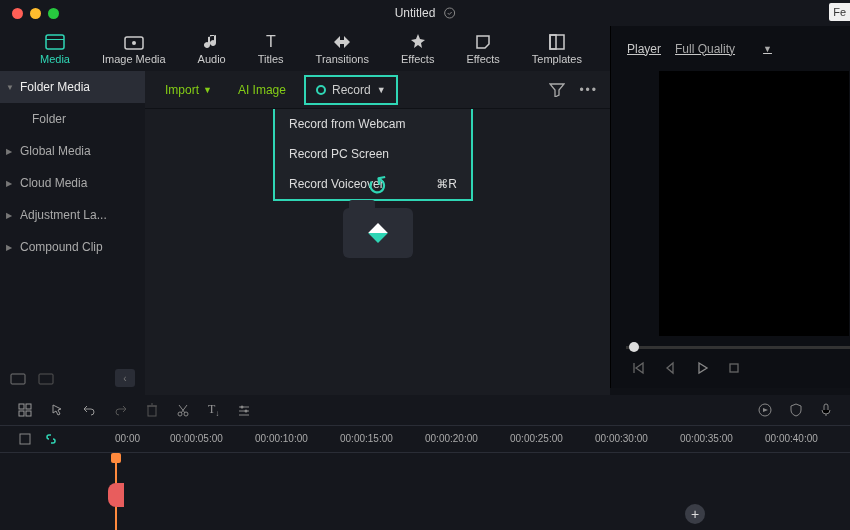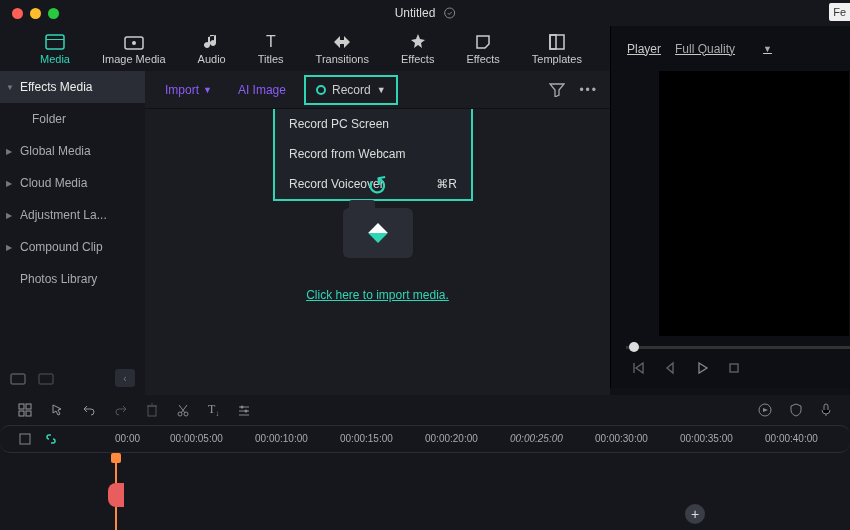--- a/index.html
+++ b/index.html
@@ -25,40 +25,40 @@
 .main { position:absolute; left:0; top:71px; right:240px; bottom:135px; display:flex;}
 .sidebar { width:145px; background:#15171d; display:flex; flex-direction:column;}
 .sb-item { padding:9px 10px 9px 20px; display:flex; align-items:center; gap:6px; font-size:12px; color:#aaa; cursor:pointer; position:relative;}
 .sb-item.hdr{background:#2a2d36; color:#eee; font-weight:500;}
 .sb-item .chev{ position:absolute; left:6px; font-size:8px; color:#777;}
 .sb-sub { padding-left:32px;}
 .sb-foot { margin-top:auto; display:flex; align-items:center; padding:8px 10px; gap:12px; color:#777;}
 .sb-foot .back{ margin-left:auto; background:#2a2d36; width:20px; height:18px; display:flex; align-items:center; justify-content:center; border-radius:3px; font-size:10px;}
 .content { flex:1; background:#1a1c22; position:relative;}
 .toolbar { height:38px; display:flex; align-items:center; gap:10px; padding:0 12px; border-bottom:1px solid #0f1116;}
-.tb-btn { display:flex; align-items:center; gap:4px; padding:4px 8px; font-size:12px; color:#8b5cf6; cursor:pointer;}
+.tb-btn { display:flex; align-items:center; gap:4px; padding:4px 8px; font-size:12px; color:#84cc16; cursor:pointer;}
 .record-wrap { border:2px solid #2fd6b5; display:flex; align-items:center; padding:2px;}
 .record-btn { display:flex; align-items:center; gap:6px; padding:4px 8px; color:#ccc;}
 .rec-dot{ width:10px; height:10px; border:2px solid #2fd6b5; border-radius:50%; display:inline-block;}
 .search { display:flex; align-items:center; gap:6px; padding:4px 8px; color:#777;}
 .search input{ background:transparent; border:none; outline:none; color:#ccc; font-size:12px; width:80px;}
 .tb-right{ margin-left:auto; display:flex; gap:14px; color:#aaa;}
 .dropdown{ position:absolute; left:128px; top:38px; width:200px; background:#1f2228; border:2px solid #2fd6b5; border-top:none;}
 .dd-item{ padding:8px 14px; font-size:12px; color:#ddd; display:flex; justify-content:space-between; cursor:pointer;}
 .dropzone{ position:absolute; left:0; right:0; top:100px; text-align:center;}
 .arrow{ color:#2fd6b5; font-size:26px; display:inline-block; transform:scaleX(-1) rotate(10deg);}
 .folder-ic{ width:70px; height:50px; background:#2a2d36; border-radius:6px; margin:6px auto 30px; position:relative;}
 .folder-ic::before{content:""; position:absolute; top:-8px; left:6px; width:26px; height:10px; background:#2a2d36; border-radius:3px 3px 0 0;}
 .folder-ic .logo{ position:absolute; left:50%; top:50%; transform:translate(-50%,-50%) rotate(45deg); width:14px; height:14px; background:linear-gradient(135deg,#fff 50%,#2fd6b5 50%);}
 .dz-text{ font-size:12px; color:#ccc;}
 .dz-link{ color:#2fd6b5; text-decoration:underline; cursor:pointer;}
 .bottom{ position:absolute; left:0; right:0; bottom:0; height:135px; background:#15171d;}
 .tl-tools{ height:30px; display:flex; align-items:center; gap:18px; padding:0 18px; color:#888;}
 .tl-tools .sp{ flex:1;}
-.ruler{ height:28px; display:flex; align-items:center; position:relative; font-size:10px; color:#aaa; border-top:1px solid #2a2d36; border-bottom:1px solid #2a2d36;border-radius:10px;}
+.ruler{ height:28px; display:flex; align-items:center; position:relative; font-size:10px; color:#aaa; border-top:1px solid #2a2d36; border-bottom:1px solid #2a2d36;}
 .ruler .lbl{ position:absolute; top:7px;}
 .ruler-icons{ position:absolute; left:0; width:70px; display:flex; gap:12px; padding-left:18px; top:6px; color:#888;}
 .playhead{ position:absolute; left:115px; top:0; bottom:0; width:2px; background:#ff8a3d;}
 .playhead::before{content:""; position:absolute; top:0; left:-4px; width:10px; height:10px; background:#ff8a3d; border-radius:2px;}
 .tracks{ position:relative; height:77px;}
 .track-knob{ position:absolute; left:108px; top:30px; width:16px; height:24px; background:#e85d5d; border-radius:8px 0 0 8px;}
 .add-btn{ position:absolute; right:145px; bottom:6px; width:20px; height:20px; background:#3a3d46; color:#ddd; border-radius:50%; display:flex; align-items:center; justify-content:center; font-size:14px;}
 svg{display:block;}
 </style>
 </head>
@@ -147,43 +147,40 @@
         </svg>
       </span>
     <span>Templates</span>
   </div>
 </div>
 
 <div class="main">
   <div class="sidebar">
     <div class="sb-item hdr">
         <span class="chev">▼</span>
-        <span>Effects Media</span>
+        <span>Folder Media</span>
       </div>
     <div class="sb-item sb-sub">
         <span>Folder</span>
       </div>
     <div class="sb-item">
         <span class="chev">▶</span>
         <span>Global Media</span>
       </div>
     <div class="sb-item">
         <span class="chev">▶</span>
         <span>Cloud Media</span>
       </div>
     <div class="sb-item">
         <span class="chev">▶</span>
         <span>Adjustment La...</span>
       </div>
     <div class="sb-item">
         <span class="chev">▶</span>
         <span>Compound Clip</span>
-      </div>
-    <div class="sb-item">
-        <span>Photos Library</span>
       </div>
     <div class="sb-foot">
       <span>
           <svg width="16" height="14">
             <rect x="1" y="3" width="14" height="10" rx="1" fill="none" stroke="#777"></rect>
           </svg>
         </span>
       <span>
           <svg width="16" height="14">
             <rect x="1" y="3" width="14" height="10" rx="1" fill="none" stroke="#555"></rect>
@@ -214,39 +211,38 @@
             <svg width="16" height="14">
               <path d="M1 1h14l-5 6v5l-4 2v-7z" fill="none" stroke="#aaa" stroke-width="1.3"></path>
             </svg>
           </span>
         <span style="letter-spacing:2px;">•••</span>
       </div>
     </div>
 
     <div class="dropdown">
       <div class="dd-item">
+          <span>Record from Webcam</span>
+          <span></span>
+        </div>
+      <div class="dd-item">
           <span>Record PC Screen</span>
-          <span></span>
-        </div>
-      <div class="dd-item">
-          <span>Record from Webcam</span>
           <span></span>
         </div>
       <div class="dd-item">
           <span>Record Voiceover</span>
           <span>⌘R</span>
         </div>
     </div>
 
     <div class="dropzone">
       <div class="arrow">↻</div>
       <div class="folder-ic">
           <div class="logo"></div>
         </div>
-      <div class="dz-link">Click here to import media.</div>
     </div>
   </div>
 </div>
 
 <div class="player-pane">
   <div class="player-head">
     <span>Player</span>
     <span class="q">
         <span>Full Quality</span>
         <span style="font-size:9px;">▼</span>
@@ -357,21 +353,21 @@
           <svg width="14" height="14">
             <path d="M5 7a2 2 0 0 1 0-4h2M9 7a2 2 0 0 1 0 4H7" fill="none" stroke="#2fd6b5" stroke-width="1.5"></path>
           </svg>
         </span>
     </div>
     <span class="lbl" style="left:115px;">00:00</span>
     <span class="lbl" style="left:170px;">00:00:05:00</span>
     <span class="lbl" style="left:255px;">00:00:10:00</span>
     <span class="lbl" style="left:340px;">00:00:15:00</span>
     <span class="lbl" style="left:425px;">00:00:20:00</span>
-    <span class="lbl" style="left:510px;font-style:italic;">00:00:25:00</span>
+    <span class="lbl" style="left:510px;">00:00:25:00</span>
     <span class="lbl" style="left:595px;">00:00:30:00</span>
     <span class="lbl" style="left:680px;">00:00:35:00</span>
     <span class="lbl" style="left:765px;">00:00:40:00</span>
   </div>
   <div class="tracks">
     <div class="playhead"></div>
     <div class="track-knob"></div>
     <div class="add-btn">+</div>
   </div>
 </div>

